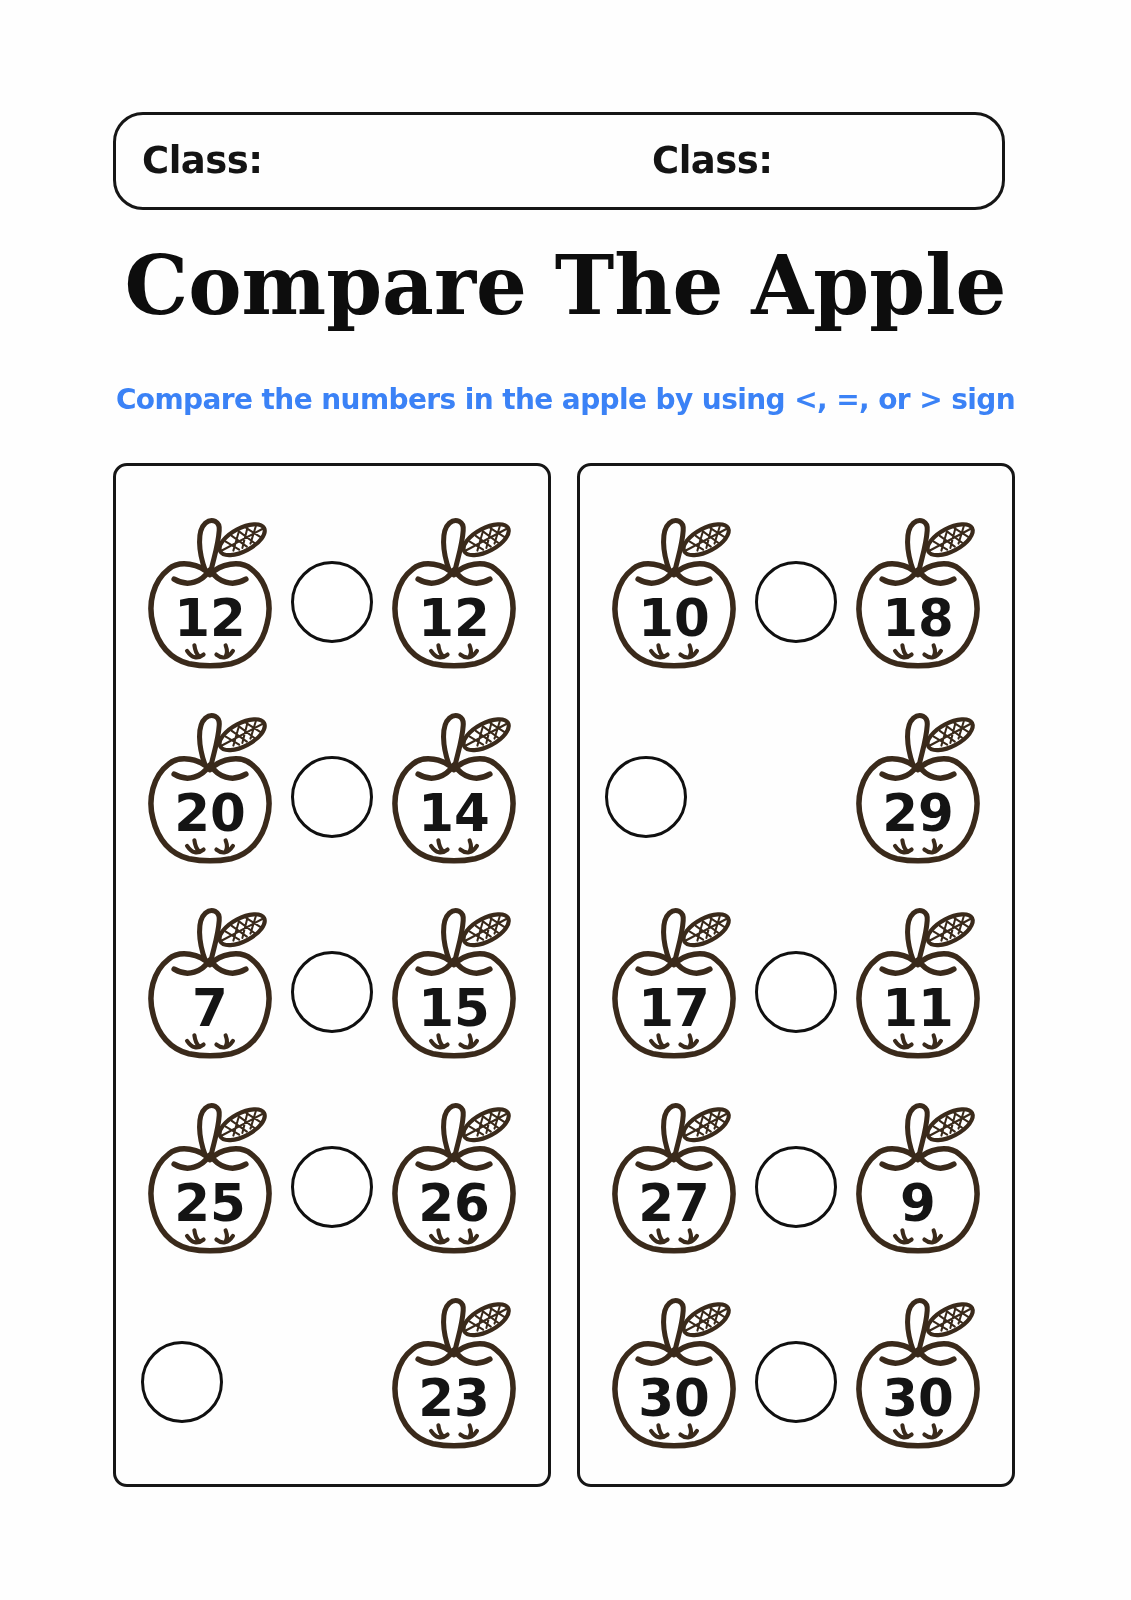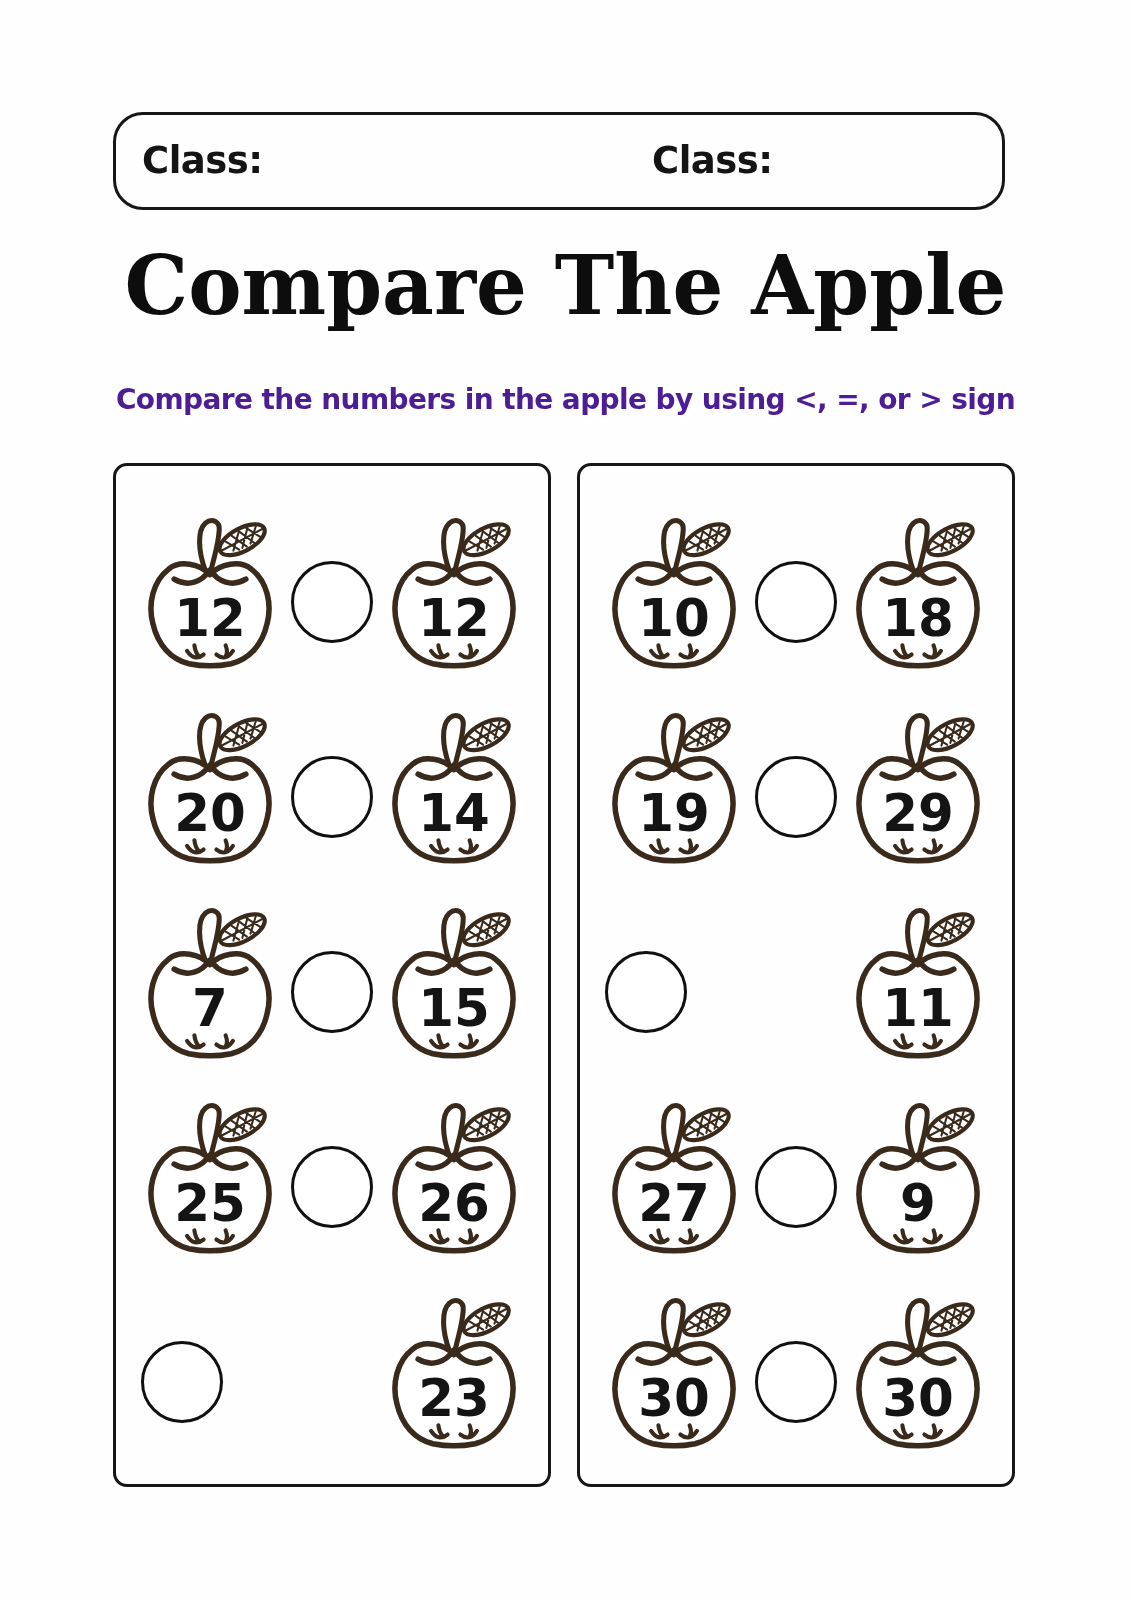--- a/index.html
+++ b/index.html
@@ -30,21 +30,21 @@
     position:absolute;left:0;top:241px;width:100%;
     margin:0;text-align:center;
     font-family:"DejaVu Serif", serif;
     font-weight:700;font-size:80px;line-height:1.1;
     letter-spacing:0px;color:#0d0d0d;
     transform:scaleY(1.04);
   }
   .instructions{
     position:absolute;left:0;top:383px;width:100%;
     margin:0;text-align:center;
-    font-size:28px;font-weight:700;color:#4c1d95;
+    font-size:28px;font-weight:700;color:#3b82f6;
     letter-spacing:-0.6px;
   }
   .panel{
     position:absolute;top:463px;
     width:438px;height:1024px;
     border:3.5px solid #161616;
     border-radius:14px;
     box-sizing:border-box;
     background:#fefefe;
     display:flex;flex-direction:column;
@@ -280,56 +280,56 @@
              C67 166 83 166 98 163 C118 158 132 142 137 120 C143 98 137 73 120 60
              C108 50 86 54 75 66 Z" fill="#fff" stroke="#3a2a1b" stroke-width="6"></path>
     <path d="M75 61 C66 74 51 80 36 71 M75 61 C84 74 99 80 114 71" stroke="#3a2a1b" stroke-width="6"></path>
     <path d="M50 149 Q58 161 68 153 M82 153 Q92 161 100 149 M58 143 Q59 151 63 155 M92 155 Q95 151 92 143" stroke="#3a2a1b" stroke-width="4.5"></path>
     <text class="apple-num" x="75" y="133" text-anchor="middle" font-size="56" fill="#141414" stroke="none">18</text>
   </svg>
         </span>
   </div>
 
   <div class="row">
-    <span class="apple left-apple">
-  <svg viewBox="0 0 150 172" fill="none" stroke-linecap="round" stroke-linejoin="round">
-    <g transform="rotate(-28 110 28)">
-      <ellipse cx="110" cy="28" rx="27" ry="12.5" fill="#fff" stroke="#3a2a1b" stroke-width="4.5"></ellipse>
-      <path d="M85 28 L136 28 M93 21 L102 36 M102 19 L111 37 M111 18 L120 37 M120 19 L129 35
-               M96 34 L110 19.5 M106 36 L121 19.5 M116 36 L130 22" stroke="#3a2a1b" stroke-width="2.2"></path>
-    </g>
-    <path d="M70 62 C62 40 61 18 70 10 C77 4 86 8 85 18 C84 34 79 48 76 62" fill="#fff" stroke="#3a2a1b" stroke-width="5.5"></path>
-    <path d="M75 66 C64 54 42 50 30 60 C13 73 7 98 13 120 C18 142 32 158 52 163
-             C67 166 83 166 98 163 C118 158 132 142 137 120 C143 98 137 73 120 60
-             C108 50 86 54 75 66 Z" fill="#fff" stroke="#3a2a1b" stroke-width="6"></path>
-    <path d="M75 61 C66 74 51 80 36 71 M75 61 C84 74 99 80 114 71" stroke="#3a2a1b" stroke-width="6"></path>
-    <path d="M50 149 Q58 161 68 153 M82 153 Q92 161 100 149 M58 143 Q59 151 63 155 M92 155 Q95 151 92 143" stroke="#3a2a1b" stroke-width="4.5"></path>
-    <text class="apple-num" x="75" y="133" text-anchor="middle" font-size="56" fill="#141414" stroke="none">19</text>
-  </svg>
-        </span>
     <span class="answer-circle"></span>
     <span class="apple right-apple">
   <svg viewBox="0 0 150 172" fill="none" stroke-linecap="round" stroke-linejoin="round">
     <g transform="rotate(-28 110 28)">
       <ellipse cx="110" cy="28" rx="27" ry="12.5" fill="#fff" stroke="#3a2a1b" stroke-width="4.5"></ellipse>
       <path d="M85 28 L136 28 M93 21 L102 36 M102 19 L111 37 M111 18 L120 37 M120 19 L129 35
                M96 34 L110 19.5 M106 36 L121 19.5 M116 36 L130 22" stroke="#3a2a1b" stroke-width="2.2"></path>
     </g>
     <path d="M70 62 C62 40 61 18 70 10 C77 4 86 8 85 18 C84 34 79 48 76 62" fill="#fff" stroke="#3a2a1b" stroke-width="5.5"></path>
     <path d="M75 66 C64 54 42 50 30 60 C13 73 7 98 13 120 C18 142 32 158 52 163
              C67 166 83 166 98 163 C118 158 132 142 137 120 C143 98 137 73 120 60
              C108 50 86 54 75 66 Z" fill="#fff" stroke="#3a2a1b" stroke-width="6"></path>
     <path d="M75 61 C66 74 51 80 36 71 M75 61 C84 74 99 80 114 71" stroke="#3a2a1b" stroke-width="6"></path>
     <path d="M50 149 Q58 161 68 153 M82 153 Q92 161 100 149 M58 143 Q59 151 63 155 M92 155 Q95 151 92 143" stroke="#3a2a1b" stroke-width="4.5"></path>
     <text class="apple-num" x="75" y="133" text-anchor="middle" font-size="56" fill="#141414" stroke="none">29</text>
   </svg>
         </span>
   </div>
 
   <div class="row">
+    <span class="apple left-apple">
+  <svg viewBox="0 0 150 172" fill="none" stroke-linecap="round" stroke-linejoin="round">
+    <g transform="rotate(-28 110 28)">
+      <ellipse cx="110" cy="28" rx="27" ry="12.5" fill="#fff" stroke="#3a2a1b" stroke-width="4.5"></ellipse>
+      <path d="M85 28 L136 28 M93 21 L102 36 M102 19 L111 37 M111 18 L120 37 M120 19 L129 35
+               M96 34 L110 19.5 M106 36 L121 19.5 M116 36 L130 22" stroke="#3a2a1b" stroke-width="2.2"></path>
+    </g>
+    <path d="M70 62 C62 40 61 18 70 10 C77 4 86 8 85 18 C84 34 79 48 76 62" fill="#fff" stroke="#3a2a1b" stroke-width="5.5"></path>
+    <path d="M75 66 C64 54 42 50 30 60 C13 73 7 98 13 120 C18 142 32 158 52 163
+             C67 166 83 166 98 163 C118 158 132 142 137 120 C143 98 137 73 120 60
+             C108 50 86 54 75 66 Z" fill="#fff" stroke="#3a2a1b" stroke-width="6"></path>
+    <path d="M75 61 C66 74 51 80 36 71 M75 61 C84 74 99 80 114 71" stroke="#3a2a1b" stroke-width="6"></path>
+    <path d="M50 149 Q58 161 68 153 M82 153 Q92 161 100 149 M58 143 Q59 151 63 155 M92 155 Q95 151 92 143" stroke="#3a2a1b" stroke-width="4.5"></path>
+    <text class="apple-num" x="75" y="133" text-anchor="middle" font-size="56" fill="#141414" stroke="none">17</text>
+  </svg>
+        </span>
     <span class="answer-circle"></span>
     <span class="apple right-apple">
   <svg viewBox="0 0 150 172" fill="none" stroke-linecap="round" stroke-linejoin="round">
     <g transform="rotate(-28 110 28)">
       <ellipse cx="110" cy="28" rx="27" ry="12.5" fill="#fff" stroke="#3a2a1b" stroke-width="4.5"></ellipse>
       <path d="M85 28 L136 28 M93 21 L102 36 M102 19 L111 37 M111 18 L120 37 M120 19 L129 35
                M96 34 L110 19.5 M106 36 L121 19.5 M116 36 L130 22" stroke="#3a2a1b" stroke-width="2.2"></path>
     </g>
     <path d="M70 62 C62 40 61 18 70 10 C77 4 86 8 85 18 C84 34 79 48 76 62" fill="#fff" stroke="#3a2a1b" stroke-width="5.5"></path>
     <path d="M75 66 C64 54 42 50 30 60 C13 73 7 98 13 120 C18 142 32 158 52 163

